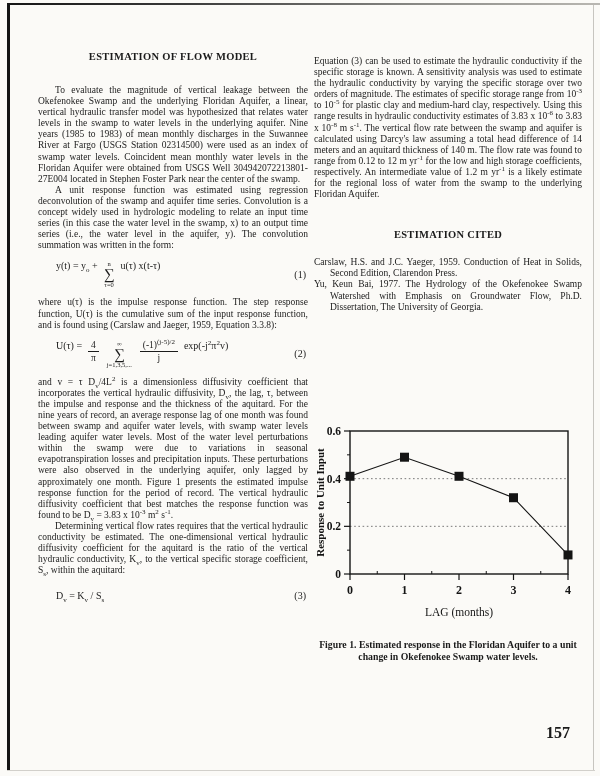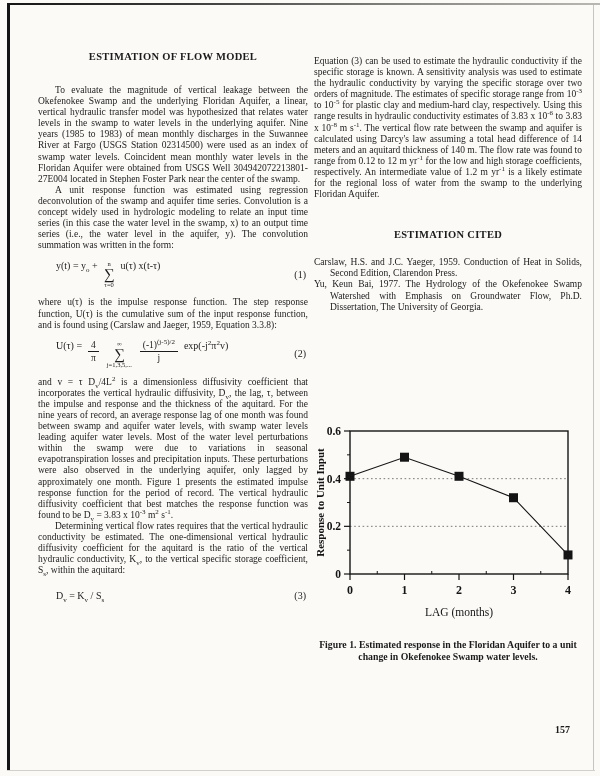--- a/index.html
+++ b/index.html
@@ -49,21 +49,21 @@
   
   .ref{margin:0;padding-left:16px;text-indent:-16px;text-align:justify;}
 
   
   .figure-block{margin-top:106px;}
   .fig-caption{
     font-weight:bold;font-size:9.8px;line-height:12px;text-align:center;margin-top:5px;
   }
   svg text{font-family:"Liberation Serif", serif;fill:#141414;}
   .page-number{
-    position:absolute;top:724px;right:30px;font-size:10px;font-weight:bold;
+    position:absolute;top:724px;right:30px;font-size:16px;font-weight:bold;
   }
 </style>
 </head>
 <body>
 
 <div class="edge-left"></div>
 <div class="edge-top"></div>
 <div class="edge-right"></div>
 <div class="edge-bottom"></div>
 

